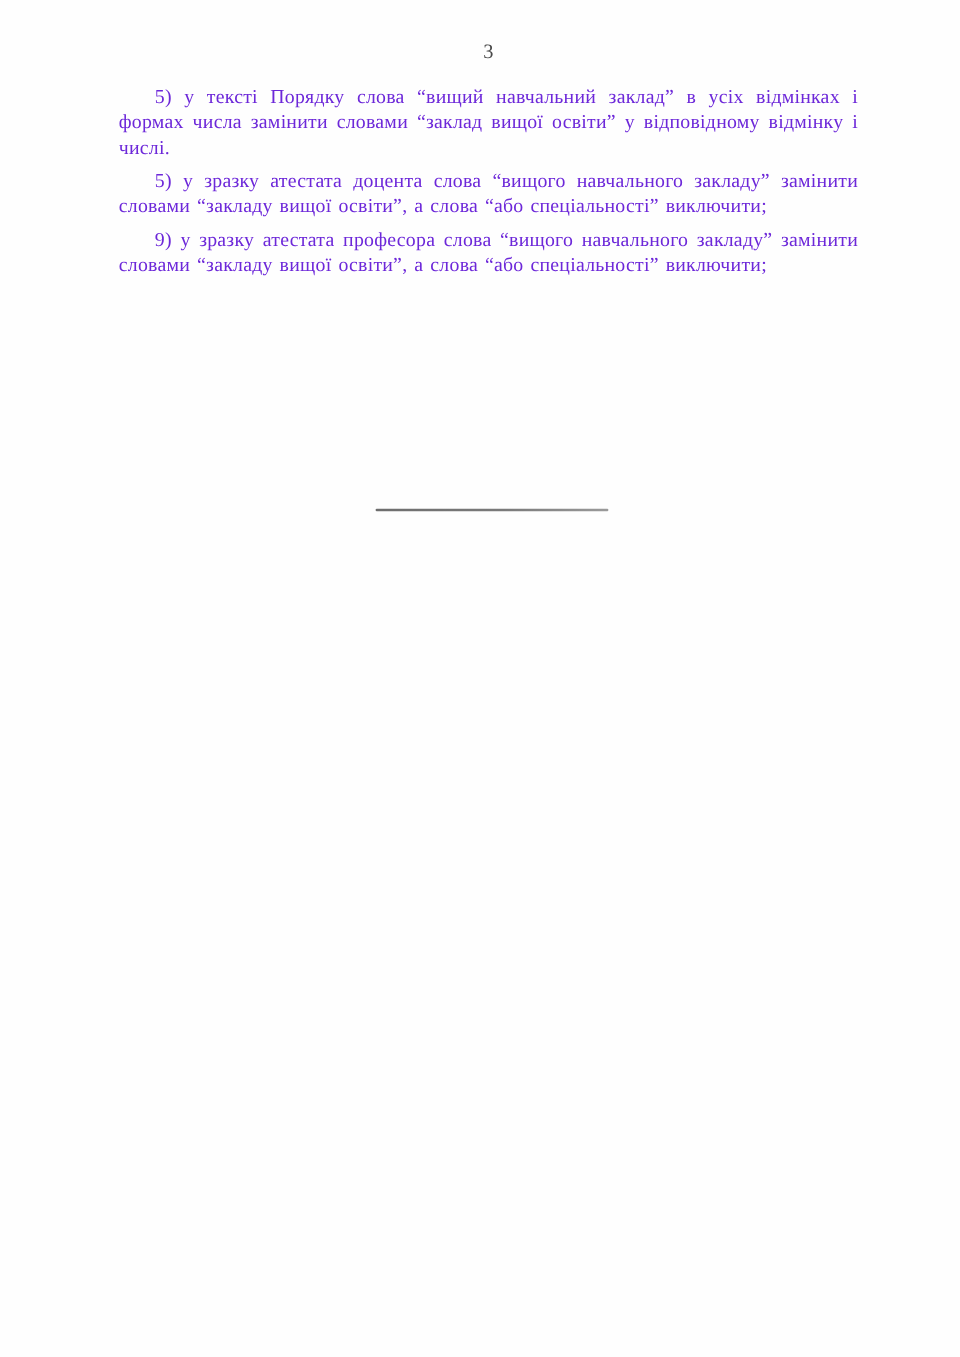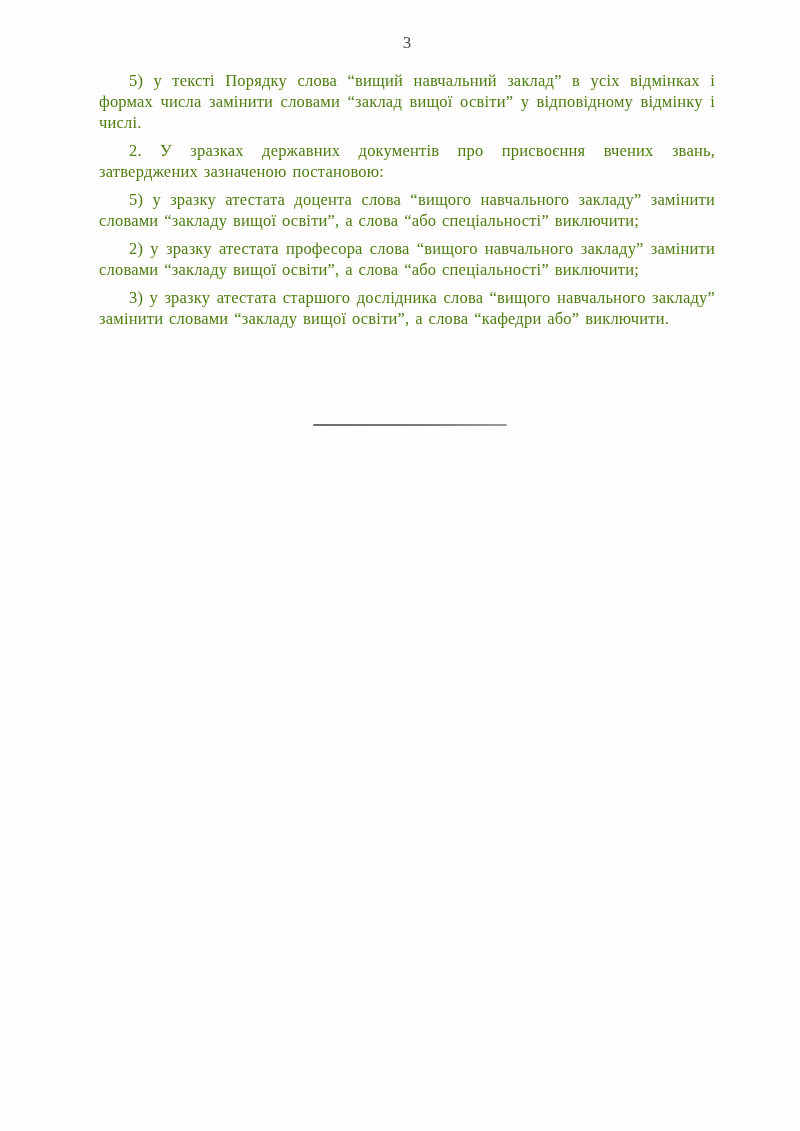--- a/index.html
+++ b/index.html
@@ -35,42 +35,40 @@
     width: 616px;
   }
   .content p {
     margin: 0 0 7px 0;
     font-size: 16.5px;
     line-height: 21px;
     text-indent: 30px;
     text-align: justify;
     word-spacing: 1.5px;
     letter-spacing: 0.2px;
-    color: #4d7c0f;
+    color: #6d28d9;
   }
   .divider {
     position: absolute;
     top: 424px;
     left: 313px;
     width: 194px;
     height: 2px;
     background: linear-gradient(to right, #6e6e6e 0%, #7a7a7a 55%, #9a9a9a 100%);
     border-radius: 1px;
   }
 </style>
 </head>
 <body>
 
 <div class="page">
 
   <div class="page-number">3</div>
 
   <div class="content">
     <p>5) у тексті Порядку слова “вищий навчальний заклад” в усіх відмінках і формах числа замінити словами “заклад вищої освіти” у відповідному відмінку і числі.</p>
-    <p>2. У зразках державних документів про присвоєння вчених звань, затверджених зазначеною постановою:</p>
     <p>5) у зразку атестата доцента слова “вищого навчального закладу” замінити словами “закладу вищої освіти”, а слова “або спеціальності” виключити;</p>
-    <p>2) у зразку атестата професора слова “вищого навчального закладу” замінити словами “закладу вищої освіти”, а слова “або спеціальності” виключити;</p>
-    <p>3) у зразку атестата старшого дослідника слова “вищого навчального закладу” замінити словами “закладу вищої освіти”, а слова “кафедри або” виключити.</p>
+    <p>9) у зразку атестата професора слова “вищого навчального закладу” замінити словами “закладу вищої освіти”, а слова “або спеціальності” виключити;</p>
   </div>
 
   <div class="divider"></div>
 
 </div>
 
 </body></html>

